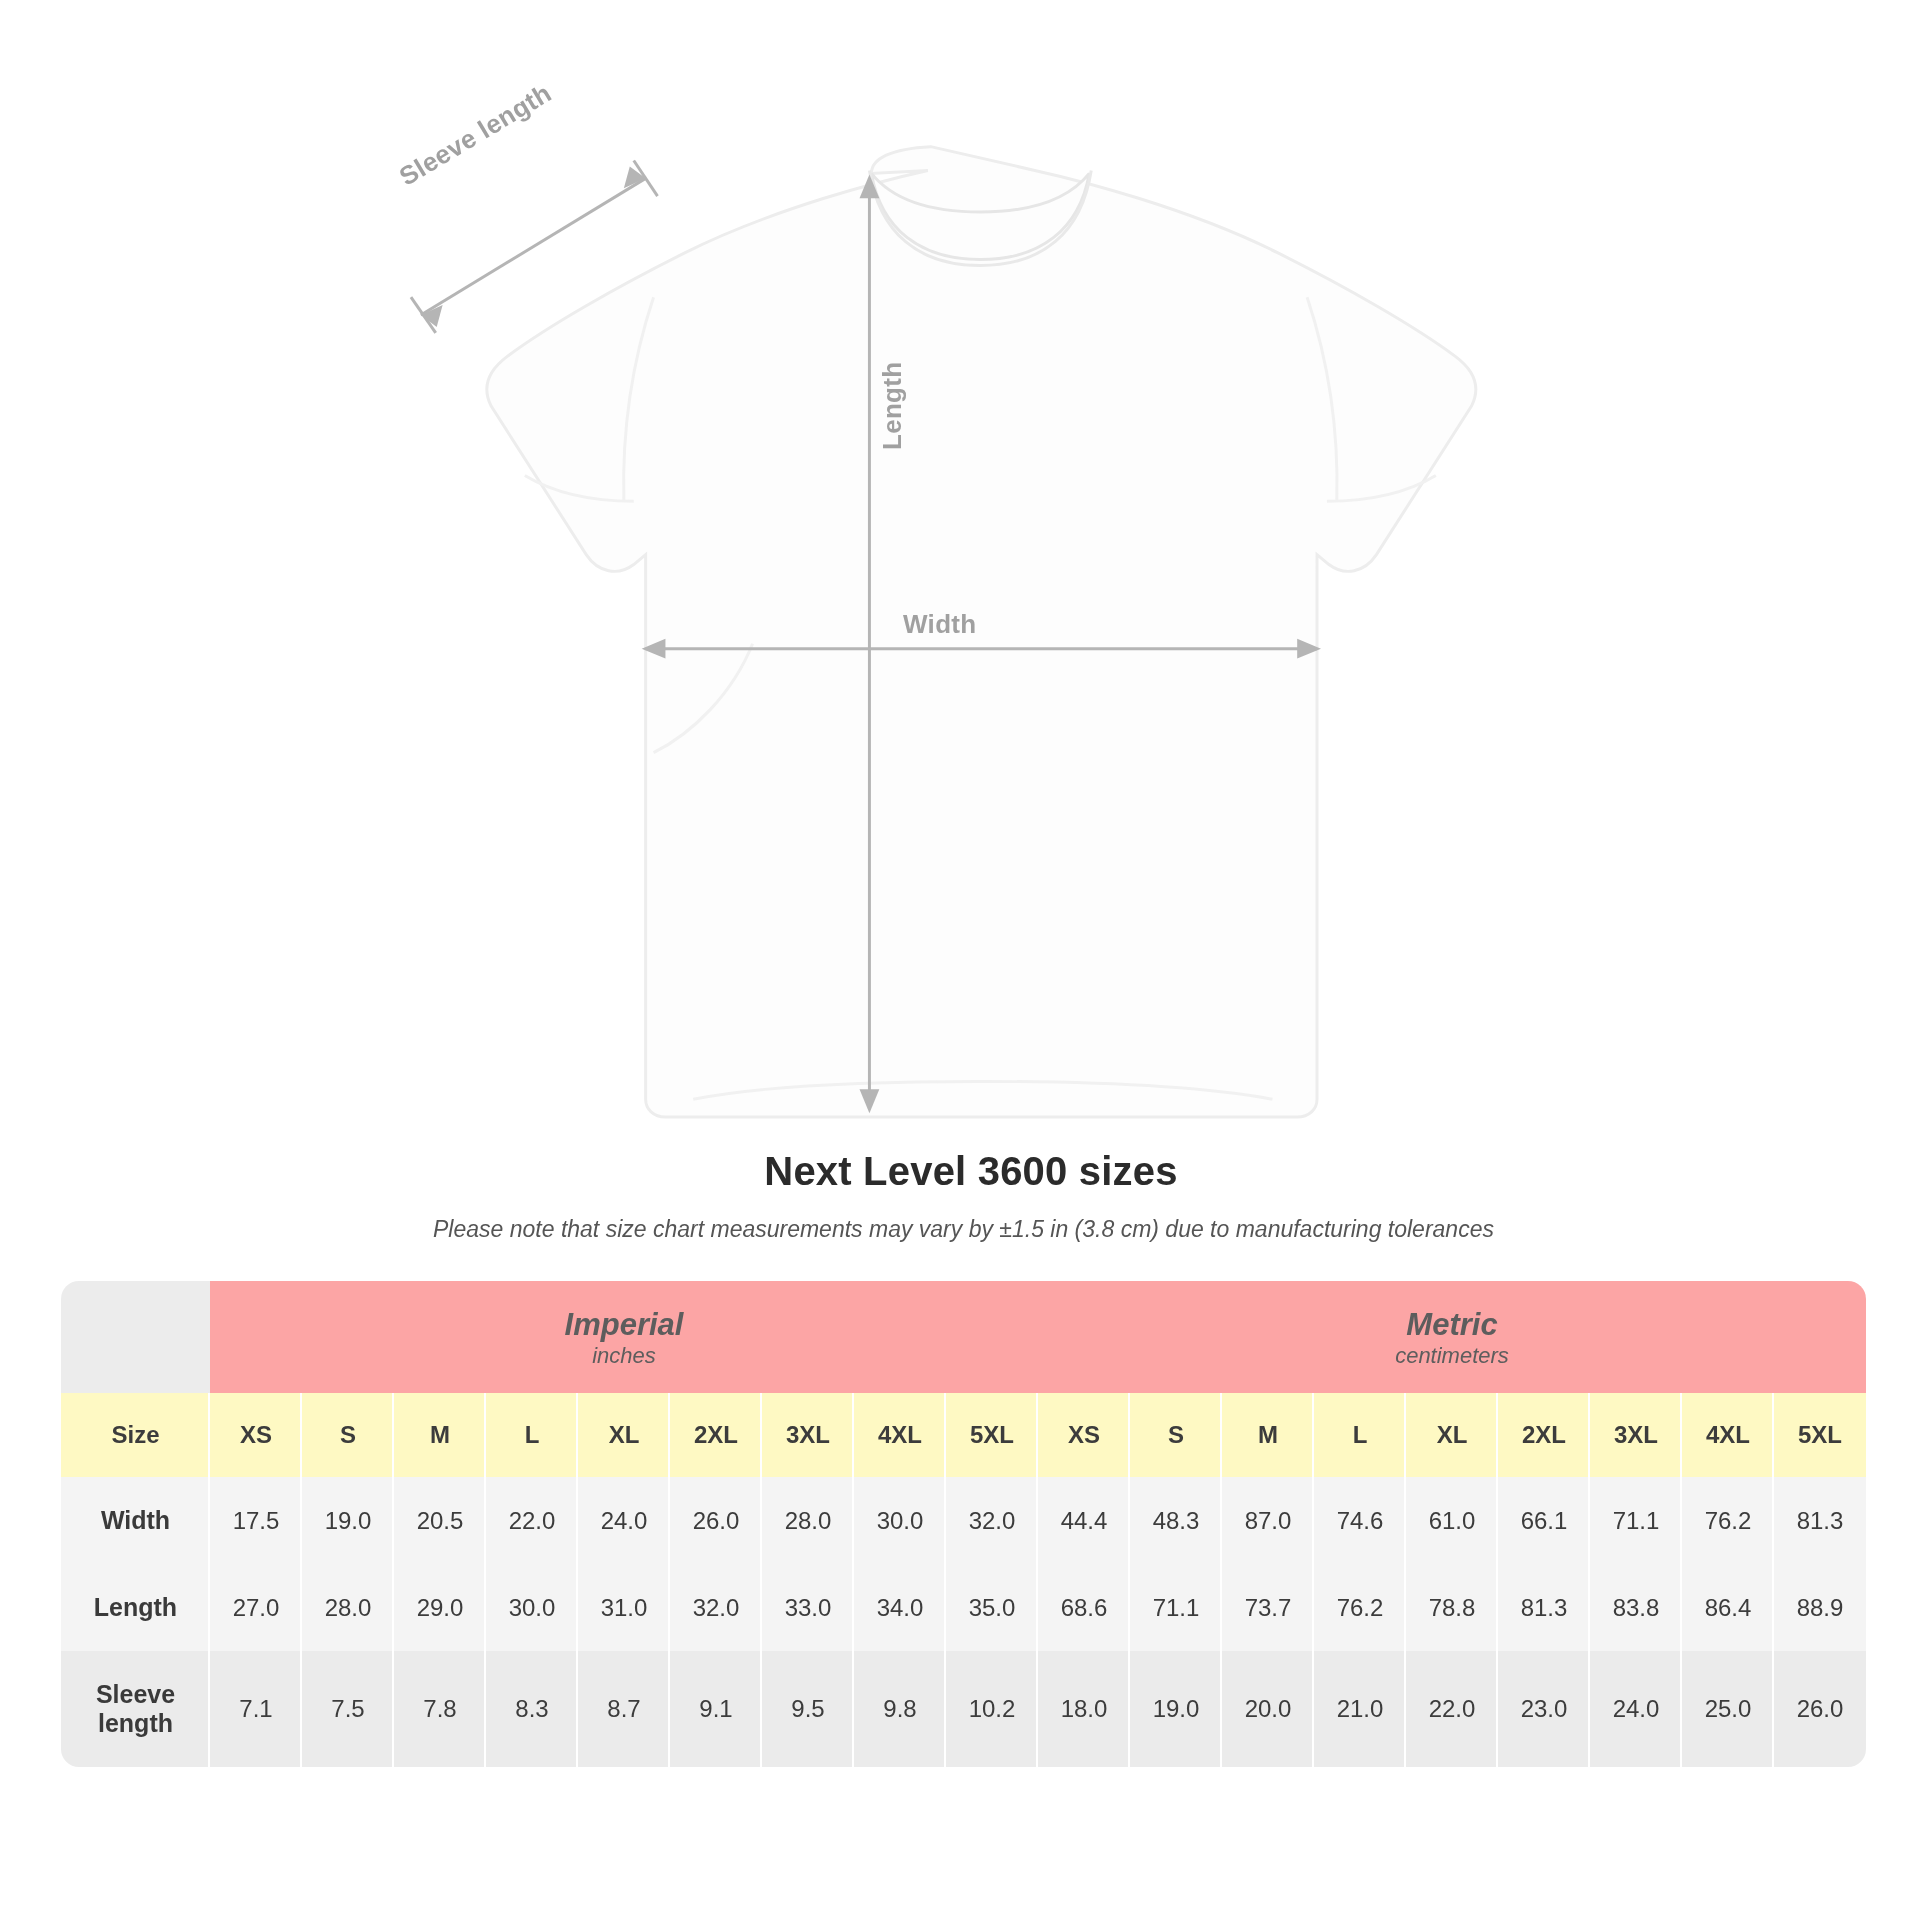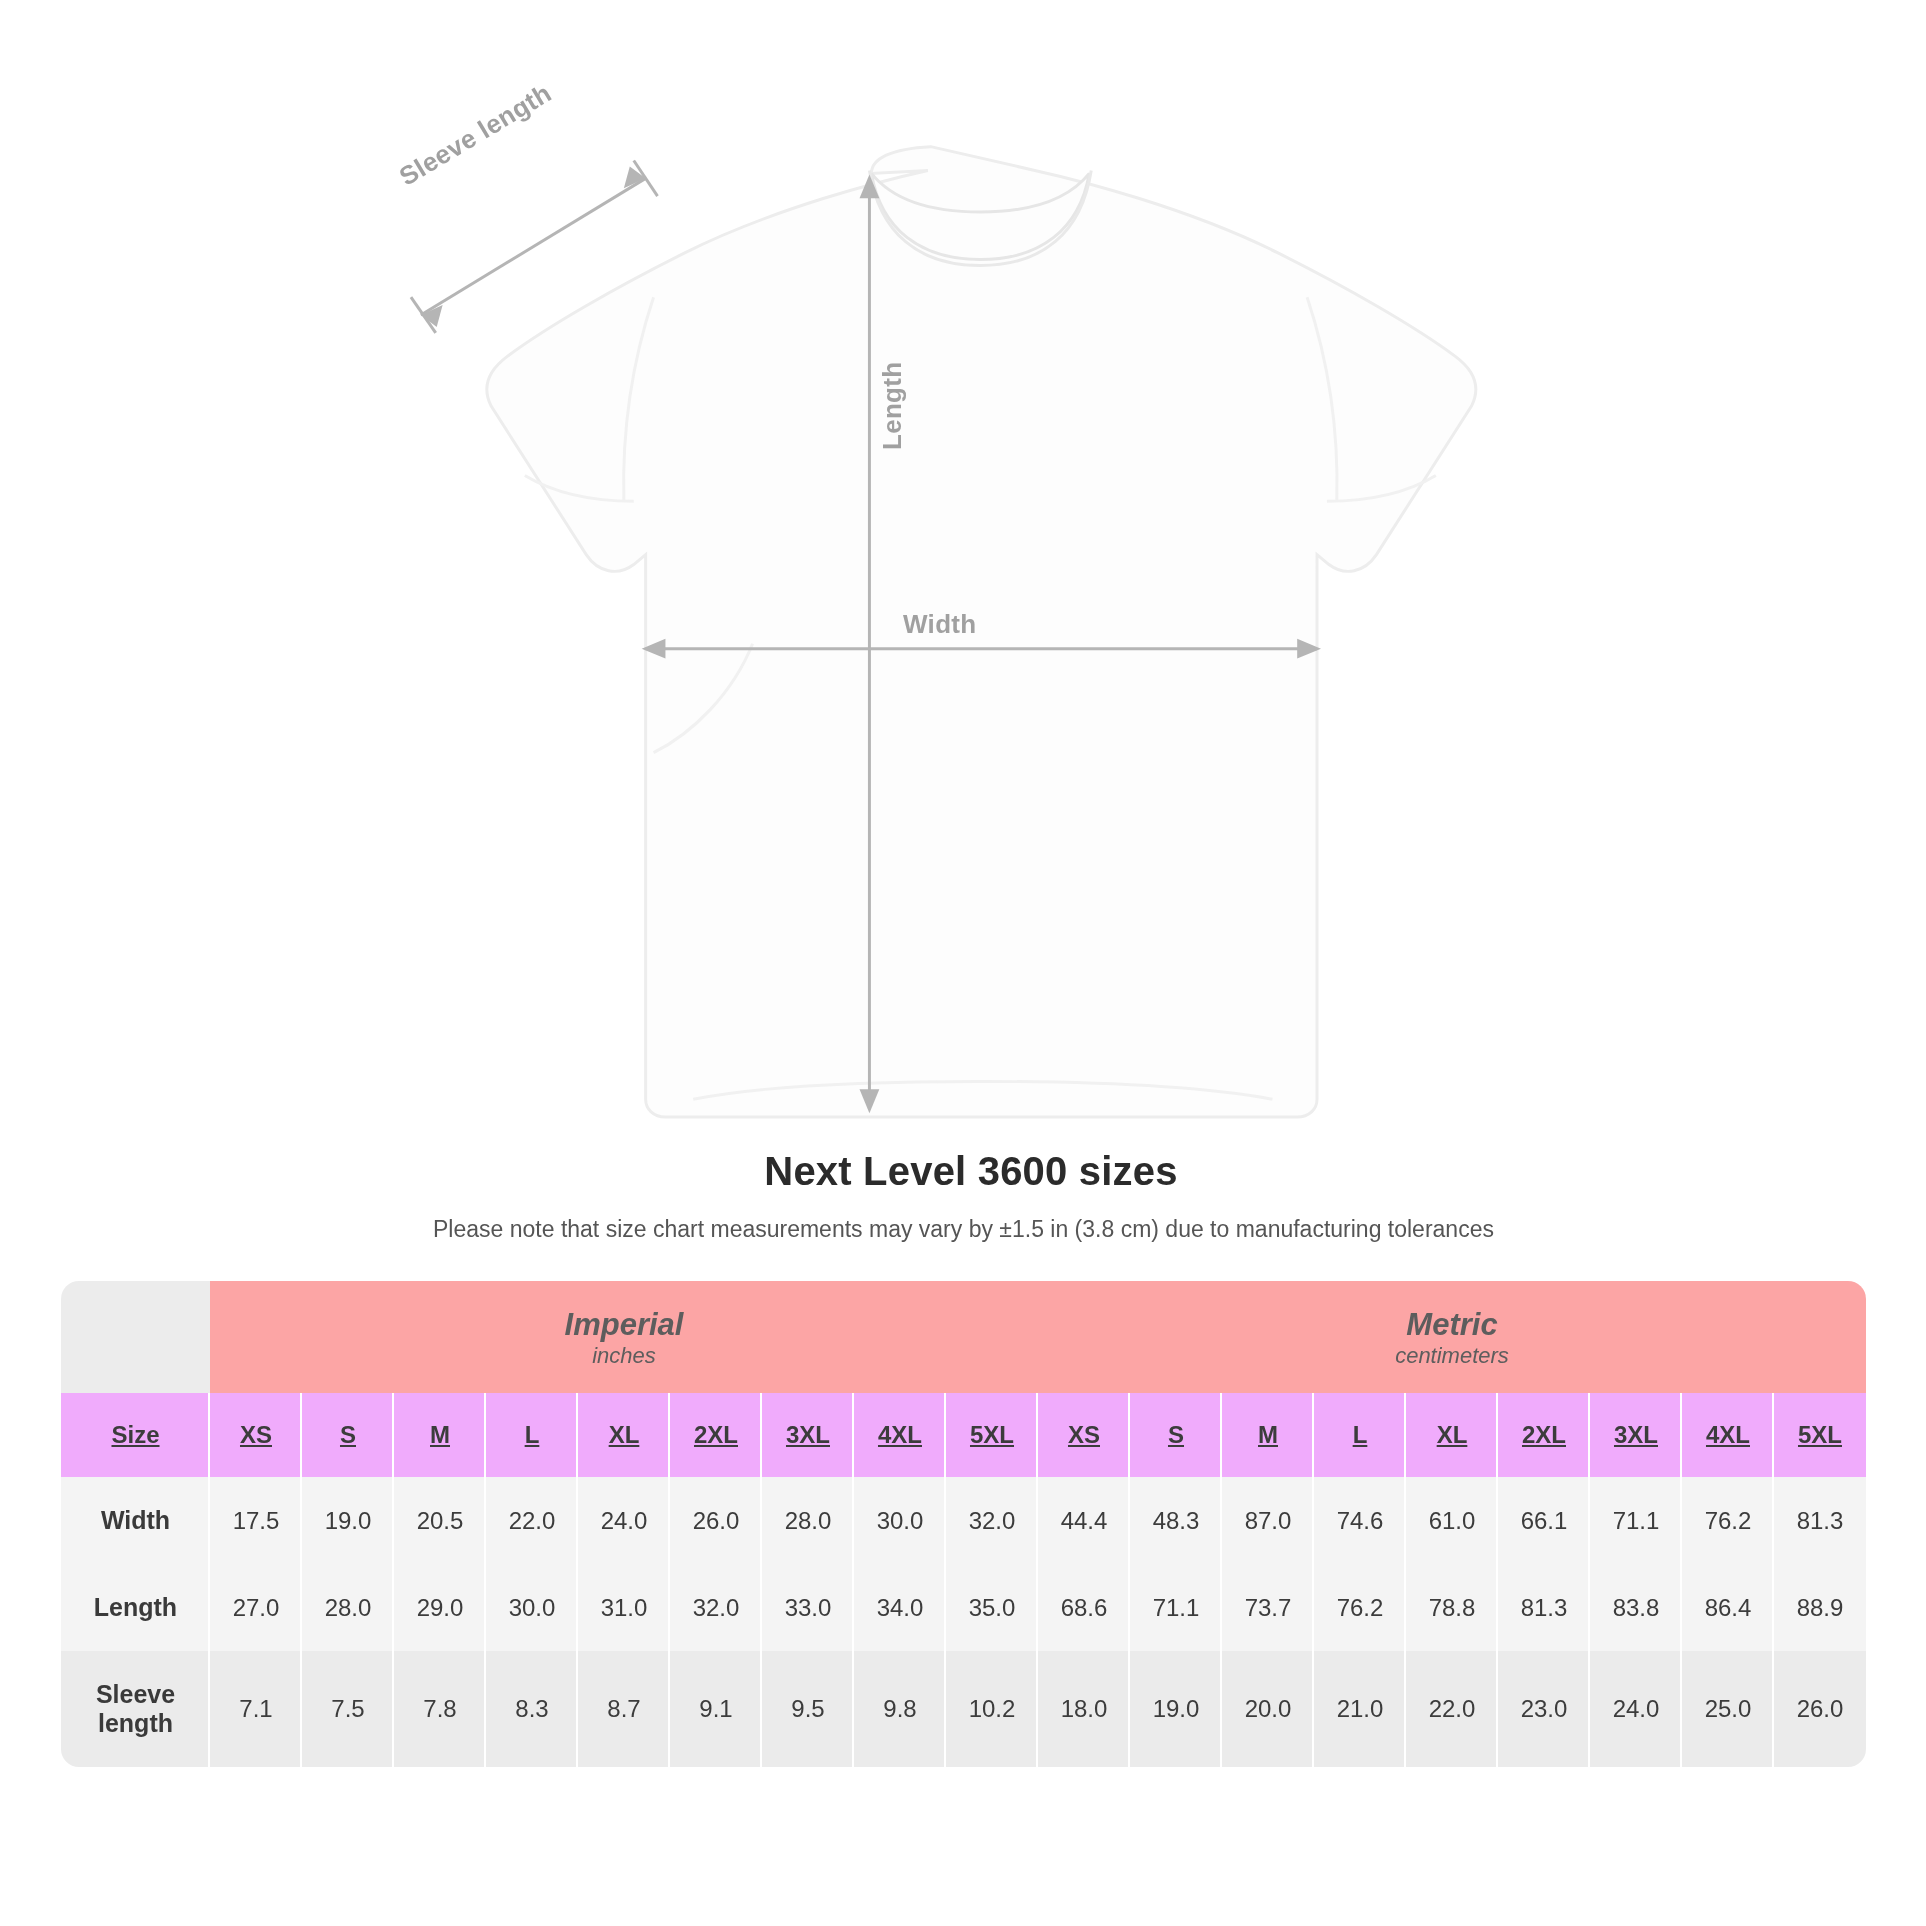--- a/index.html
+++ b/index.html
@@ -61,20 +61,21 @@
   .chart-title {
     font-size: 40px;
     font-weight: bold;
     color: #2b2b2b;
     margin: 0;
     letter-spacing: 0.2px;
     padding-left: 15px;
   }
   .chart-note {
     font-size: 23px;
+    font-style: italic;
     color: #555555;
     margin-top: 22px;
   }
 
   
   .table-wrap {
     margin: 38px 61px 0 61px;
     border-radius: 18px;
     overflow: hidden;
   }
@@ -105,26 +106,25 @@
   .unit-sub {
     font-size: 22px;
     font-style: italic;
     color: #5d5d5d;
     display: block;
     margin-top: 0;
   }
   .unit-row td.spacer-cell { background: #ececec; }
 
   .head-row td {
-    background: #f0abfc;
+    background: #fef9c3;
     font-weight: bold;
     font-size: 25px;
     color: #4a4a4a;
     padding: 28px 0;
-    text-decoration: underline;
   }
   .head-row td.rowlabel {
     font-weight: bold;
   }
 
   .data-row td {
     padding: 29px 0;
     background: #f4f4f4;
   }
   .data-row.alt td {

